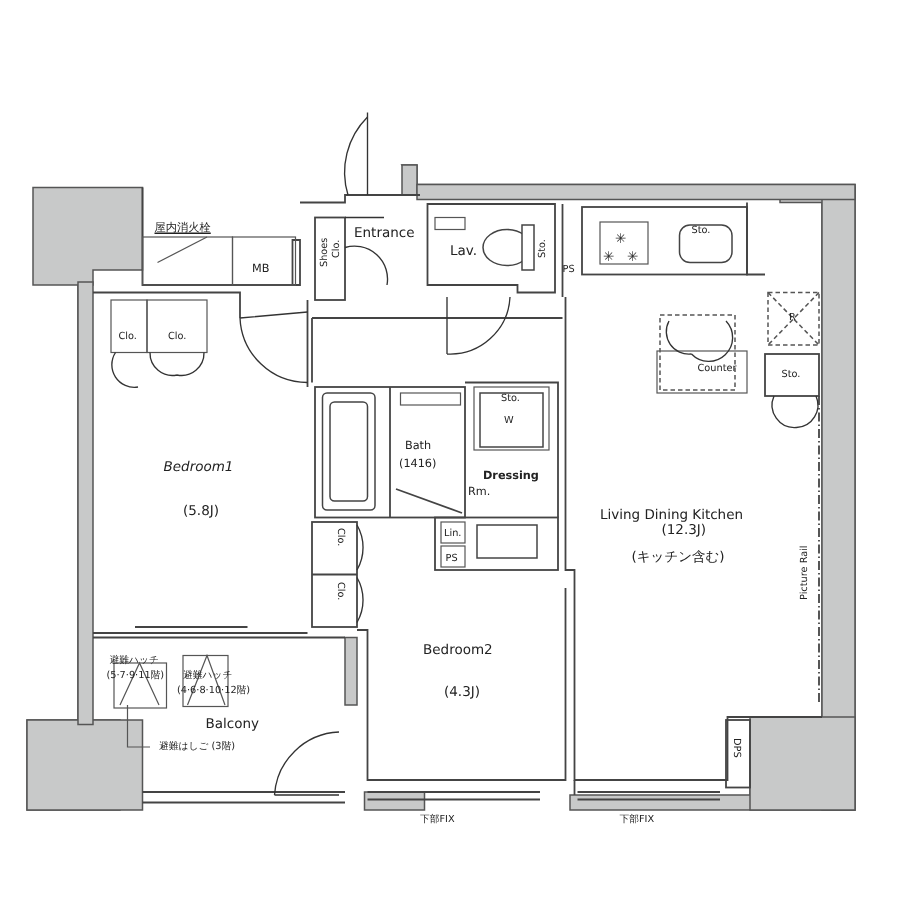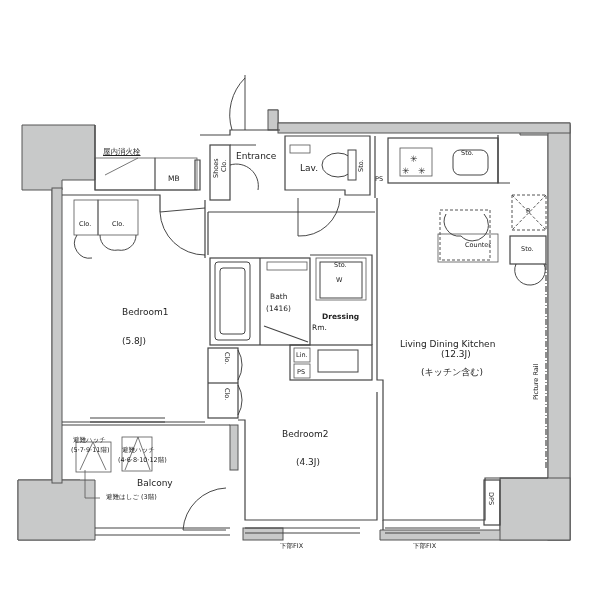--- a/index.html
+++ b/index.html
@@ -152,21 +152,21 @@
 <span class="label md" style="left:300px;top:164px;">Lav.</span>
 <span class="label xs vert" style="left:358px;top:172px;">Sto.</span>
 <span class="label xs" style="left:375px;top:176px;">PS</span>
 <span class="label xs" style="left:461px;top:150px;">Sto.</span>
 <span class="label xs" style="left:455px;top:242px;margin-left:10px;">Counter</span>
 <span class="label xs" style="left:526px;top:208px;">R</span>
 <span class="label xs" style="left:521px;top:246px;">Sto.</span>
 <span class="label xs vert" style="left:533px;top:400px;">Picture Rail</span>
 <span class="label xs" style="left:79px;top:221px;">Clo.</span>
 <span class="label xs" style="left:112px;top:221px;">Clo.</span>
-<span class="label md" style="left:122px;top:308px;">Bedroom1</span>
+<span class="label md" style="left:109px;top:308px;font-style:italic;">Bedroom1</span>
 <span class="label md" style="left:122px;top:337px;">(5.8J)</span>
 <span class="label sm" style="left:270px;top:293px;">Bath</span>
 <span class="label sm" style="left:266px;top:305px;">(1416)</span>
 <span class="label xs" style="left:334px;top:262px;">Sto.</span>
 <span class="label xs" style="left:336px;top:277px;">W</span>
 <span class="label sm" style="left:322px;top:313px;font-weight:bold;">Dressing</span>
 <span class="label sm" style="left:312px;top:324px;">Rm.</span>
 <span class="label xs" style="left:296px;top:352px;">Lin.</span>
 <span class="label xs" style="left:297px;top:369px;">PS</span>
 <span class="label xs vert90" style="left:230px;top:352px;">Clo.</span>

